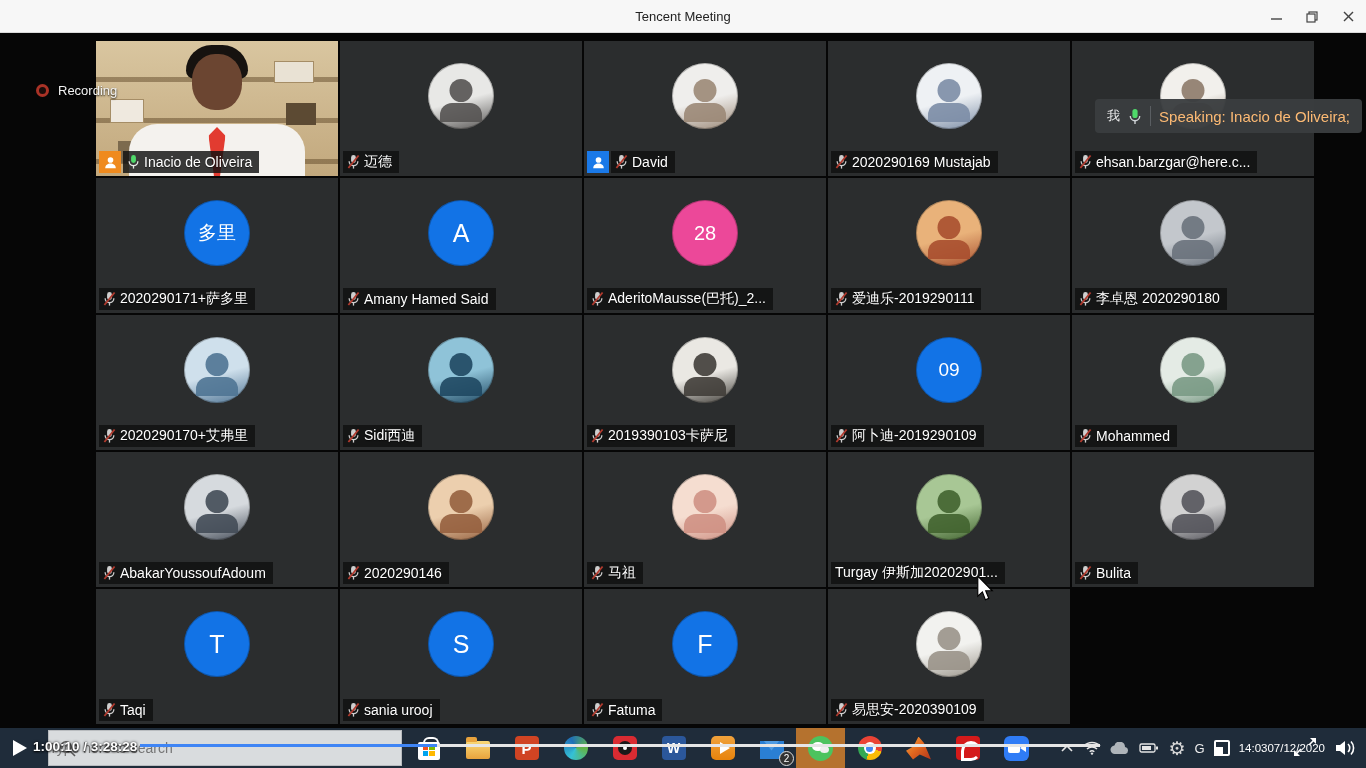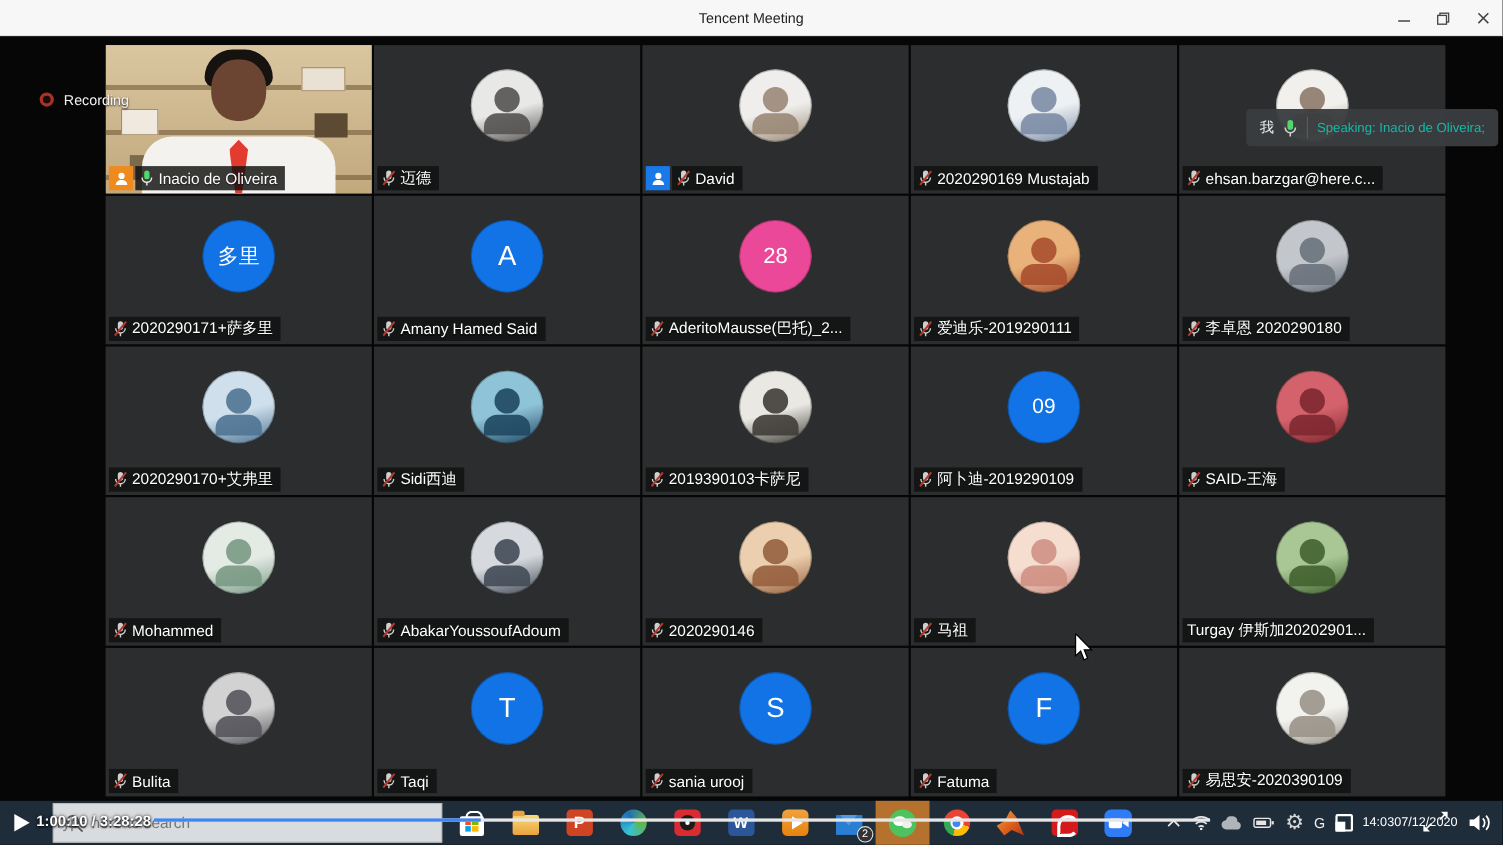--- a/index.html
+++ b/index.html
@@ -65,21 +65,21 @@
     gap:9px; z-index:6; }
   .rec-dot { width:13px; height:13px; border-radius:50%; border:3px solid #a93226;
     background:#1a0c0a; }
   .rec-label { color:#f2f2f2; font-size:13px; text-shadow:0 1px 2px #000; }
 
   .toast { position:absolute; right:4px; top:66px; height:34px; display:flex;
     align-items:center; background:rgba(58,61,64,.96); border-radius:4px;
     padding:0 12px; z-index:6; gap:8px; }
   .toast .me { color:#eee; font-size:13px; }
   .toast .divider { width:1px; height:20px; background:#5a5e62; }
-  .toast .speaking-text { color:#14b8a6; font-size:12px; }
+  .toast .speaking-text { color:#fdba74; font-size:15px; }
 
   .cursor { position:absolute; left:976px; top:543px; z-index:9; }
 
   
   .taskbar { position:absolute; left:0; top:728px; width:1366px; height:40px;
     background:#1f2c3a; }
   .play-btn { position:absolute; left:10px; top:10px; }
   .search-box { position:absolute; left:48px; top:2px; width:354px; height:36px;
     background:#d9dcde; border:1px solid #b9bcbf; }
   .search-box input { position:absolute; inset:0; border:0; background:transparent;
@@ -491,39 +491,20 @@
                 <path d="M2.3 7.8a4.7 4.7 0 0 0 9.4 0" fill="none" stroke="#cfcfcf" stroke-width="1.4"></path>
                 <line x1="7" y1="12.6" x2="7" y2="15.6" stroke="#cfcfcf" stroke-width="1.4"></line>
                 <line x1="1.5" y1="15" x2="12.5" y2="1.5" stroke="#b03a2e" stroke-width="2"></line>
               </svg>
             </span>
         <span class="pname">阿卜迪-2019290109</span>
       </span>
     </div>
   </div>
 
-  <div class="tile">
-    <div class="avatar-wrap">
-          <div class="avatar photo" style="background: linear-gradient(165deg, rgb(212, 98, 108), rgb(212, 98, 108) 55%, rgb(126, 40, 48)); color: rgb(126, 40, 48);"></div>
-        </div>
-    <div class="label-row">
-
-      <span class="plabel">
-        <span class="mic-slot">
-              <svg width="13" height="16" viewBox="0 0 14 17">
-                <rect x="4.4" y="1" width="5.2" height="8.6" rx="2.6" fill="#cfcfcf"></rect>
-                <path d="M2.3 7.8a4.7 4.7 0 0 0 9.4 0" fill="none" stroke="#cfcfcf" stroke-width="1.4"></path>
-                <line x1="7" y1="12.6" x2="7" y2="15.6" stroke="#cfcfcf" stroke-width="1.4"></line>
-                <line x1="1.5" y1="15" x2="12.5" y2="1.5" stroke="#b03a2e" stroke-width="2"></line>
-              </svg>
-            </span>
-        <span class="pname">SAID-王海</span>
-      </span>
-    </div>
-  </div>
 
   <div class="tile">
     <div class="avatar-wrap">
           <div class="avatar photo" style="background: linear-gradient(165deg, rgb(228, 235, 229), rgb(228, 235, 229) 55%, rgb(122, 154, 133)); color: rgb(122, 154, 133);"></div>
         </div>
     <div class="label-row">
 
       <span class="plabel">
         <span class="mic-slot">
               <svg width="13" height="16" viewBox="0 0 14 17">

